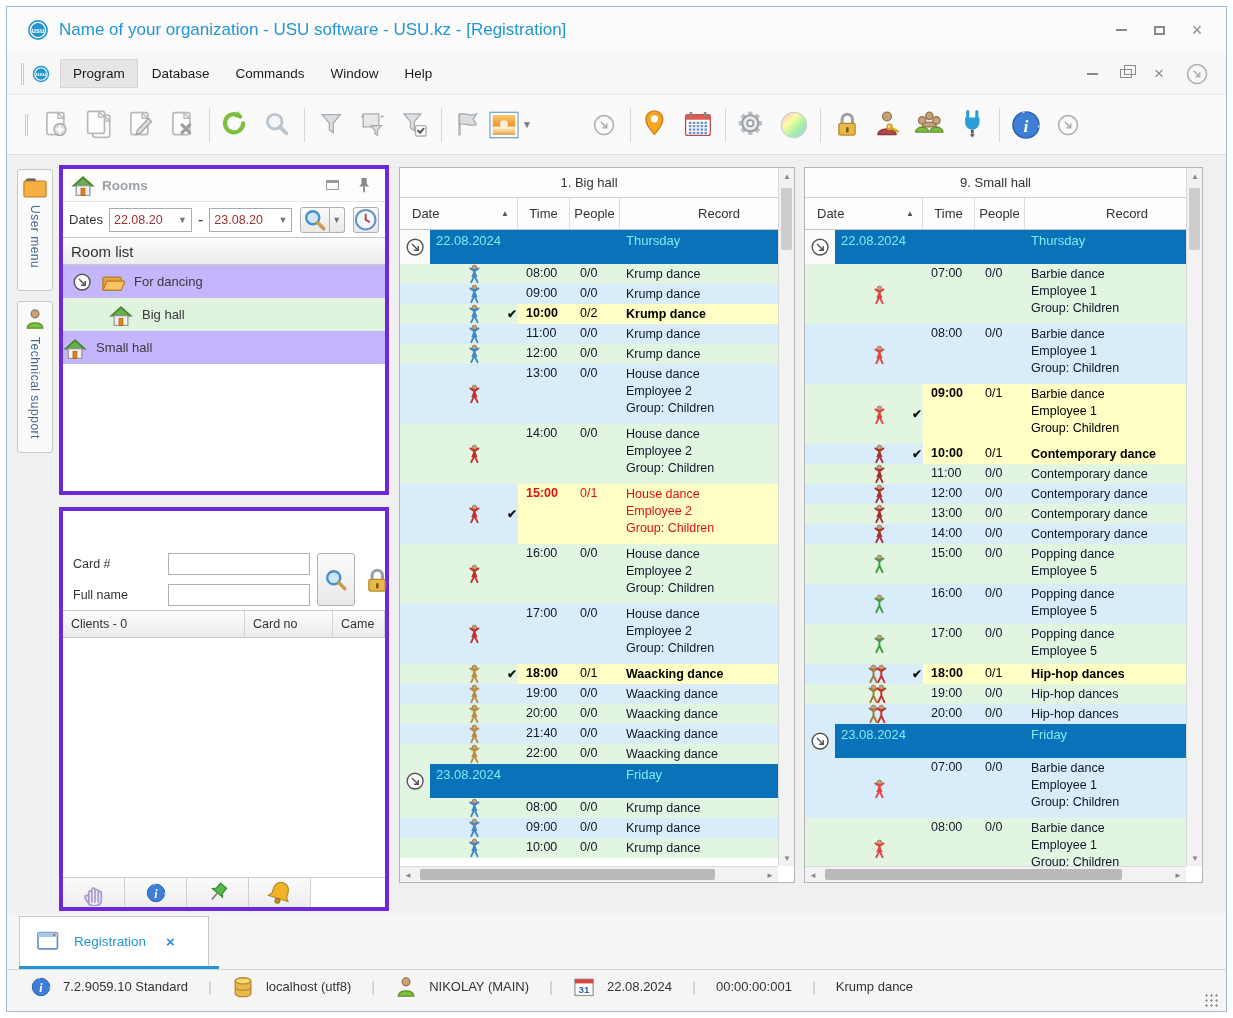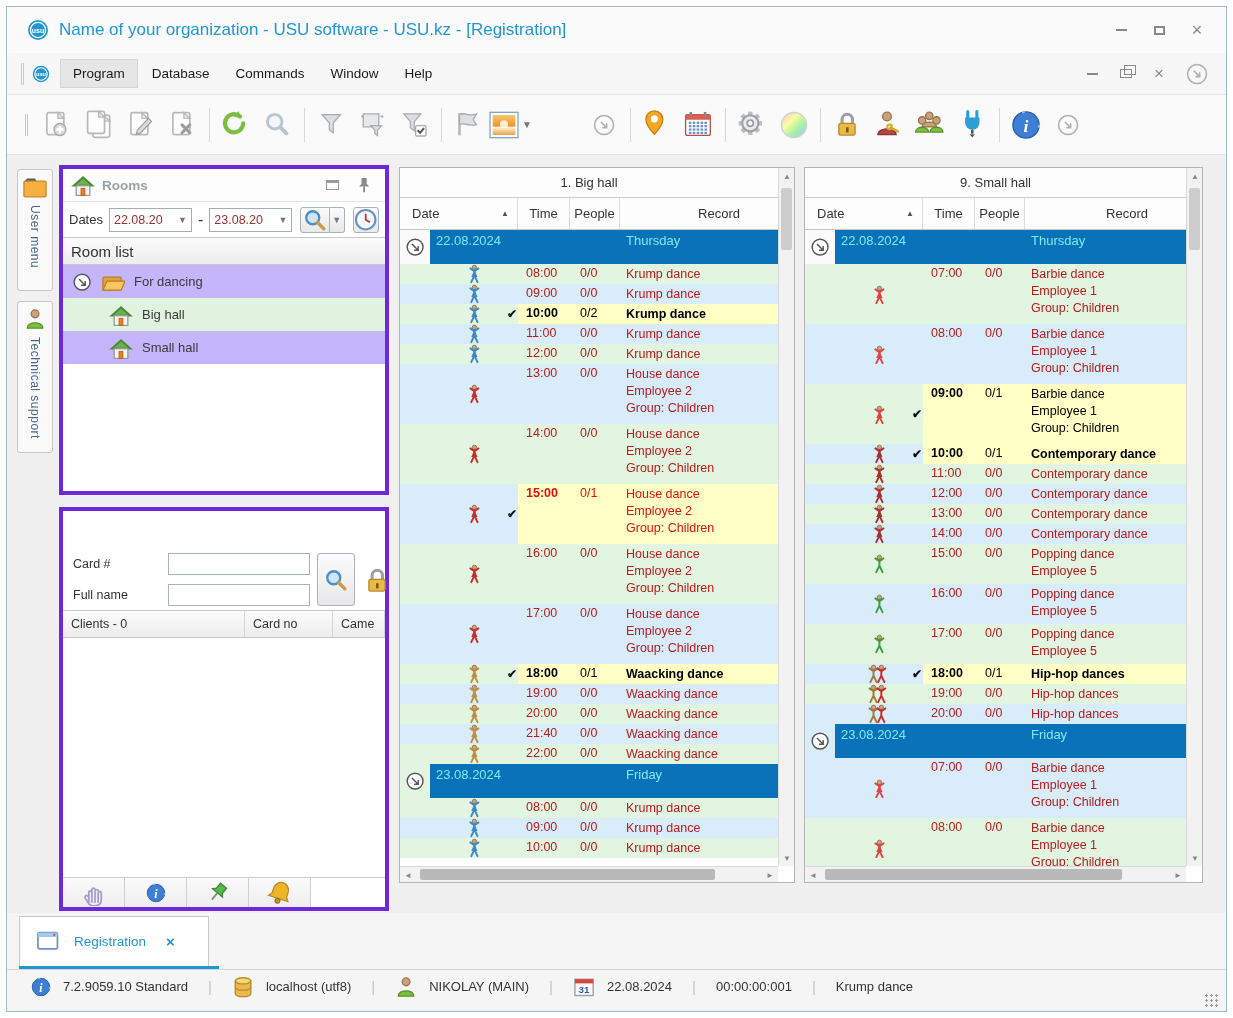--- a/index.html
+++ b/index.html
@@ -75,21 +75,21 @@
   .hall-body { flex:1; overflow:hidden; }
   .hrow { display:flex; font-size:12.5px; }
   .c-gut { width:30px; flex:none; display:flex; align-items:center; justify-content:center; }
   .c-date { width:88px; flex:none; position:relative; display:flex; align-items:center; justify-content:center; }
   .c-time { width:52px; flex:none; padding:2px 0 0 8px; }
   .c-people { width:50px; flex:none; padding:2px 0 0 10px; }
   .c-rec { flex:1; padding:2px 0 0 6px; line-height:17px; }
   .r-green { background:#e2f5e0; }
   .r-blue  { background:#d9ecf9; }
   .hl { background:#ffffc6; }
-  .t-norm { color:#b91c1c; }
+  .t-norm { color:#0f172a; }
   .t-chk  { color:#000; }
   .t-red  { color:#e01010; }
   .check { position:absolute; right:1px; top:50%; transform:translateY(-50%); color:#111; font-size:12px; font-weight:bold; }
   .grow { background:#0a72b8; color:#7fe9ef; display:flex; font-size:13px; }
   .grow .g-date { width:190px; padding:3px 0 0 6px; }
   .grow .g-day { flex:1; padding:3px 0 7px 6px; }
   .vsb { position:absolute; top:0; right:0; bottom:16px; width:16px; background:#f2f2f2; border-left:1px solid #d9d9d9; }
   .hsb { position:absolute; left:0; right:16px; bottom:0; height:16px; background:#f2f2f2; border-top:1px solid #d9d9d9; }
   .sb-arrow { position:absolute; color:#8a8a8a; font-size:8px; width:16px; height:16px; display:flex; align-items:center; justify-content:center; }
   .vsb-thumb { position:absolute; left:2px; right:2px; top:20px; height:62px; background:#cdcdcd; border-radius:2px; }
@@ -505,21 +505,21 @@
           <div class="tree-row bg-green" style="padding-left: 46px;">
             <span style="margin-right: 9px;">
               <svg width="24" height="22" viewBox="0 0 18.46153846153846 16.923076923076923" style="display:block">
                 <path d="M2 9 L9.25 2.5 L16.5 9 Z" fill="#6ab04c" stroke="#4a8a34" stroke-width="1.4"></path>
                 <rect x="4" y="9" width="10.5" height="7.5" fill="#f4f4f4" stroke="#999"></rect>
                 <rect x="7.7" y="11" width="3" height="5.5" fill="#e67e22" stroke="#b05c10" stroke-width="0.6"></rect>
               </svg>
             </span>
             <span>Big hall</span>
           </div>
-          <div class="tree-row bg-blue" style="padding-left: 46px; align-items: center;">
+          <div class="tree-row bg-blue" style=" align-items: center;">
             <span style="margin-right: 9px;">
               <svg width="24" height="22" viewBox="0 0 18.46153846153846 16.923076923076923" style="display:block">
                 <path d="M2 9 L9.25 2.5 L16.5 9 Z" fill="#6ab04c" stroke="#4a8a34" stroke-width="1.4"></path>
                 <rect x="4" y="9" width="10.5" height="7.5" fill="#f4f4f4" stroke="#999"></rect>
                 <rect x="7.7" y="11" width="3" height="5.5" fill="#e67e22" stroke="#b05c10" stroke-width="0.6"></rect>
               </svg>
             </span>
             <span>Small hall</span>
           </div>
         </div>

